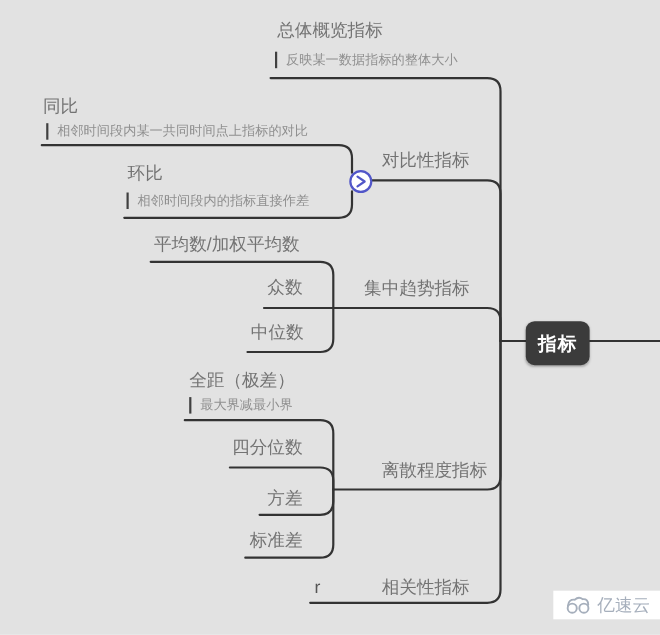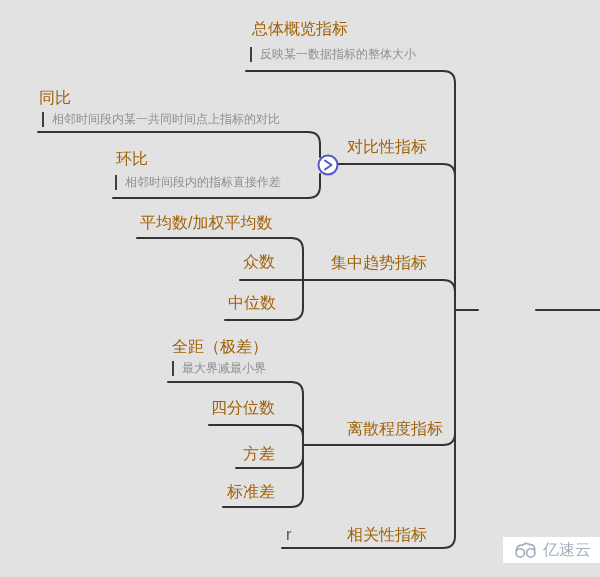--- a/index.html
+++ b/index.html
@@ -7,21 +7,21 @@
     position:relative;
     width:600px;height:577px;
     background:#e2e2e2;
     font-family:"Liberation Sans", sans-serif;
     overflow:hidden;
   }
   .wires{position:absolute;left:0;top:0;width:600px;height:577px;}
   .topic{
     position:absolute;
     font-size:16px;
-    color:#a16207;
+    color:#737373;
     line-height:20px;
     white-space:nowrap;
     cursor:default;
   }
   .note{
     position:absolute;
     font-size:12px;
     color:#8f8f8f;
     line-height:15px;
     white-space:nowrap;
@@ -101,20 +101,23 @@
   <div class="topic" style="left:116px;top:149px;">环比</div>
   <div class="topic" style="left:140px;top:213px;">平均数/加权平均数</div>
   <div class="topic" style="left:243px;top:252px;">众数</div>
   <div class="topic" style="left:228px;top:293px;">中位数</div>
   <div class="topic" style="left:172px;top:337px;">全距（极差）</div>
   <div class="topic" style="left:211px;top:398px;">四分位数</div>
   <div class="topic" style="left:243px;top:444px;">方差</div>
   <div class="topic" style="left:227px;top:482px;">标准差</div>
   <div class="topic" style="left:286px;top:525px;color:#555555;">r</div>
 
+  <div class="root-node">
+    <span>指标</span>
+  </div>
 
   <div class="watermark">
     <svg width="27" height="20" viewBox="0 0 28 20">
       <g fill="none" stroke="#a6afbc" stroke-width="1.8" stroke-linecap="round">
         <circle cx="8.5" cy="13" r="4.3"></circle>
         <circle cx="19.5" cy="13" r="4.3"></circle>
         <path d="M4.5 10.5 Q5 4.5 11 5 Q14.5 1.5 18.5 4.5 Q23.6 4 23.6 9.8"></path>
       </g>
     </svg>
     <span>亿速云</span>

